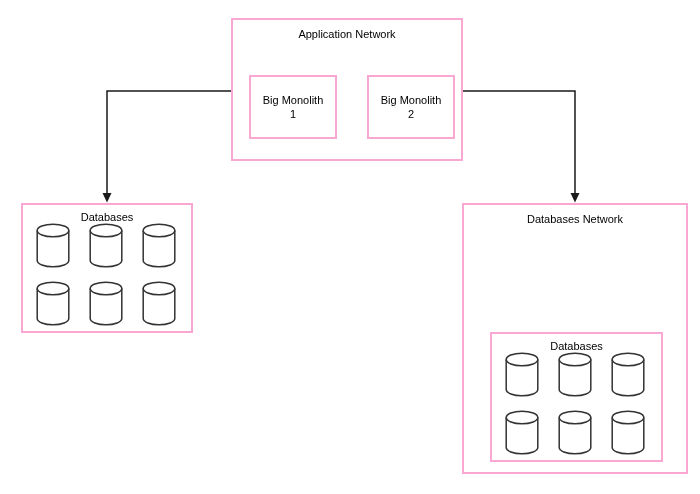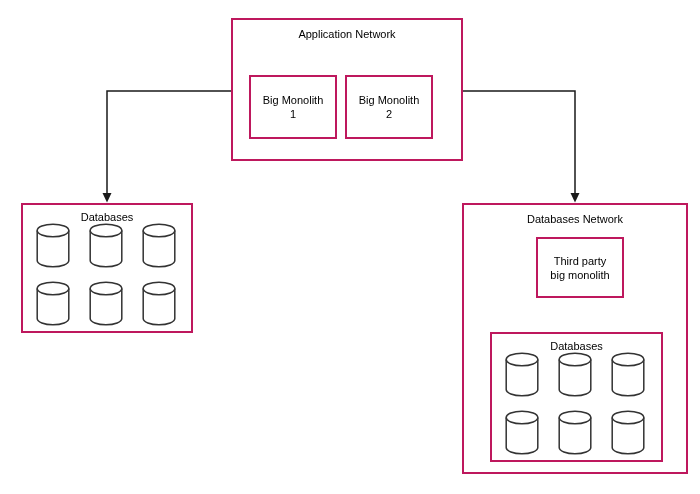--- a/index.html
+++ b/index.html
@@ -13,21 +13,21 @@
     width: 700px;
     height: 494px;
     background: #ffffff;
     overflow: hidden;
     color: #1a1a1a;
   }
   .box {
     position: absolute;
     box-sizing: border-box;
     background: #ffffff;
-    border: 2px solid #be185d;
+    border: 2px solid #f9a8d4;
   }
   .box-title {
     position: absolute;
     left: 0;
     right: 0;
     top: 8px;
     text-align: center;
     font-size: 11px;
     line-height: 12px;
     color: #000000;
@@ -92,21 +92,21 @@
       <path d="M578 298 L578 323" fill="none" stroke="#1a1a1a" stroke-width="1.5"></path>
       <polygon points="573.5,322 582.5,322 578,331.5" fill="#1a1a1a"></polygon>
     </g>
   </svg>
 
   <div class="box" style="left:231px; top:18px; width:232px; height:143px;">
     <div class="box-title">Application Network</div>
     <div class="box node" style="left:16px; top:55px; width:88px; height:64px;">
       <span>Big Monolith 1</span>
     </div>
-    <div class="box node" style="left:112px; top:55px; width:88px; height:64px;">
+    <div class="box node" style="left:134px; top:55px; width:88px; height:64px;">
       <span>Big Monolith 2</span>
     </div>
   </div>
 
   <div class="box" style="left:21px; top:203px; width:172px; height:130px;">
     <div class="box-title" style="top:6px;">Databases</div>
     <div class="db-grid">
       <svg class="cyl" viewBox="0 0 34 45">
           <use href="#cyl-shape"></use>
         </svg>
@@ -124,23 +124,20 @@
         </svg>
       <svg class="cyl" viewBox="0 0 34 45">
           <use href="#cyl-shape"></use>
         </svg>
     </div>
   </div>
 
   <div class="box" style="left:462px; top:203px; width:226px; height:271px;">
     <div class="box-title">Databases Network</div>
 
-    <div class="box node" style="left:72px; top:32px; width:88px; height:61px;">
-      <span>Third party big monolith</span>
-    </div>
 
     <div class="box" style="left:26px; top:127px; width:173px; height:130px;">
       <div class="box-title" style="top:6px;">Databases</div>
       <div class="db-grid">
         <svg class="cyl" viewBox="0 0 34 45">
             <use href="#cyl-shape"></use>
           </svg>
         <svg class="cyl" viewBox="0 0 34 45">
             <use href="#cyl-shape"></use>
           </svg>

